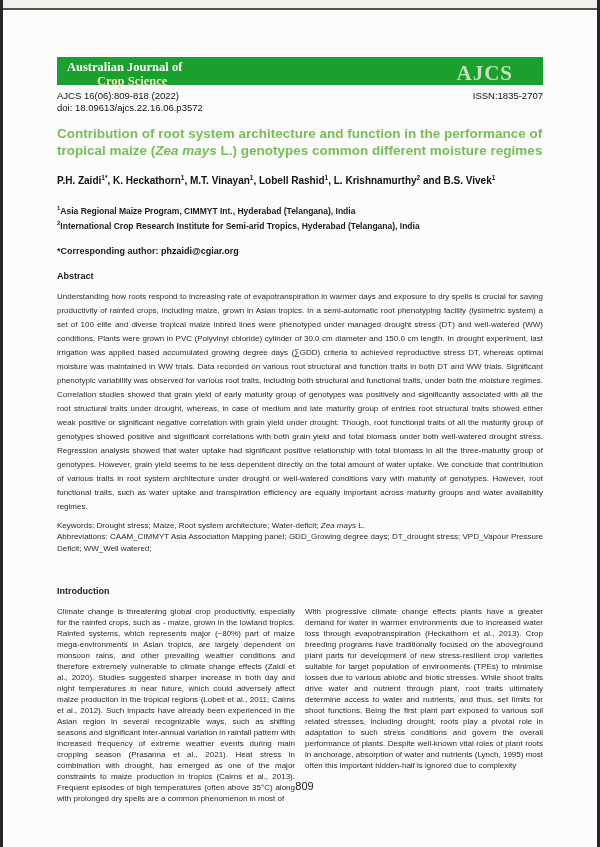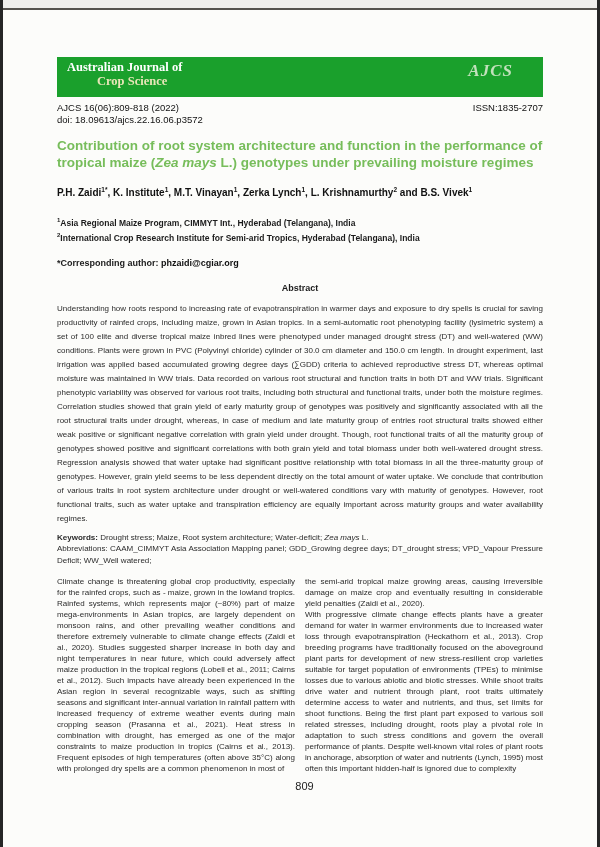--- a/index.html
+++ b/index.html
@@ -10,61 +10,61 @@
   }
   
   .edge-left  { position:absolute; left:0; top:0; width:3px; height:100%; background:#262626; }
   .edge-right { position:absolute; right:0; top:0; width:3px; height:100%; background:#262626; }
   .edge-top-gap { position:absolute; left:3px; right:3px; top:0; height:8px; background:#f0efed; }
   .edge-top   { position:absolute; left:3px; right:3px; top:8px; height:2px; background:#56534f; }
 
   .content { position:absolute; left:57px; top:57px; width:486px; }
 
   .band {
-    position:relative; height:40px; background:#1aa02c;
+    position:relative; height:28px; background:#1aa02c;
     padding:4px 10px; box-sizing:border-box;
   }
   .band .jname {
     font-family:"Liberation Serif", serif; font-weight:bold;
     font-size:12.5px; line-height:13.5px; color:#ffffff;
   }
   .band .jname-l2 { color:#e9e6b8; margin-left:30px; }
   .band .logo {
     position:absolute; right:30px; top:4px;
-    font-family:"Liberation Serif", serif; font-style:italic; font-weight:bold;
-    font-size:17px; color:#c2e1bc; letter-spacing:1px;
+    font-family:"Liberation Serif", serif; font-weight:bold;
+    font-size:21px; color:#c2e1bc; letter-spacing:1px;
   }
 
   .pubinfo { display:flex; justify-content:space-between; margin-top:5px; font-size:9.5px; line-height:12px; color:#111; }
   .pubinfo .right { text-align:right; }
 
   .title {
     margin-top:11px; font-size:13.5px; font-weight:bold;
     line-height:17px; color:#77bd5b;
   }
   .title .it { font-style:italic; }
 
   .authors { margin-top:15px; font-size:10px; font-weight:bold; color:#111; }
   .authors sup { font-size:6.5px; }
 
   .affils { margin-top:17px; font-size:8.5px; font-weight:bold; line-height:11.5px; }
   .affils sup { font-size:6px; }
 
   .corresp { margin-top:14px; font-size:9px; font-weight:bold; }
   .corresp a { color:#111; text-decoration:none; }
 
-  .sec-heading { margin-top:15px; font-size:9px; font-weight:bold;text-align:center; }
+  .sec-heading { margin-top:15px; font-size:9px; font-weight:bold; }
 
   .abstract-text {
     margin-top:9px; font-size:8px; line-height:14px;
     text-align:justify; color:#2b2b2b;
   }
 
   .kw-line { margin-top:6px; font-size:8px; line-height:11.5px; text-align:justify; color:#2b2b2b; }
-  .kw-line .lbl-bold { font-weight:bold; }
+  .kw-line .lbl-bold { font-weight:normal; }
   .kw-line .it { font-style:italic; }
 
   .intro-heading { margin-top:32px; font-size:9px; font-weight:bold; }
 
   .columns { margin-top:10px; display:flex; gap:10px; }
   .col { width:238px; font-size:8px; line-height:11px; text-align:justify; color:#2b2b2b; }
   .col p { margin:0; }
 
   .page-number {
     position:absolute; left:9px; right:0; top:780px;
@@ -89,44 +89,44 @@
     </div>
 
     <div class="pubinfo">
       <div class="left">
         <div>AJCS 16(06):809-818 (2022)</div>
         <div>doi: 18.09613/ajcs.22.16.06.p3572</div>
       </div>
       <div class="right">ISSN:1835-2707</div>
     </div>
 
-    <div class="title" style="color: rgb(119, 189, 91);"><span>Contribution of root system architecture and function in the performance of tropical maize (</span><span class="it">Zea mays</span><span> L.) genotypes under prevailing moisture regimes</span></div>
+    <div class="title" style="color: rgb(119, 189, 91);"><span>Contribution of root system architecture and function in the performance of tropical maize (</span><span class="it">Zea mays</span><span> L.) genotypes common different moisture regimes</span></div>
 
-    <div class="authors"><span></span><span>P.H. Zaidi</span><sup>1*</sup><span>, </span><span>K. Institute</span><sup>1</sup><span>, </span><span>M.T. Vinayan</span><sup>1</sup><span>, </span><span>Zerka Lynch</span><sup>1</sup><span>, </span><span>L. Krishnamurthy</span><sup>2</sup><span> and </span><span>B.S. Vivek</span><sup>1</sup></div>
+    <div class="authors"><span></span><span>P.H. Zaidi</span><sup>1*</sup><span>, </span><span>K. Heckathorn</span><sup>1</sup><span>, </span><span>M.T. Vinayan</span><sup>1</sup><span>, </span><span>Lobell Rashid</span><sup>1</sup><span>, </span><span>L. Krishnamurthy</span><sup>2</sup><span> and </span><span>B.S. Vivek</span><sup>1</sup></div>
 
     <div class="affils">
       <div><sup>1</sup><span>Asia Regional Maize Program, CIMMYT Int., Hyderabad (Telangana), India</span></div>
       <div><sup>2</sup><span>International Crop Research Institute for Semi-arid Tropics, Hyderabad (Telangana), India</span></div>
     </div>
 
     <div class="corresp"><span>*Corresponding author: </span><a href="#">phzaidi@cgiar.org</a></div>
 
     <div class="sec-heading">Abstract</div>
     <div class="abstract-text">Understanding how roots respond to increasing rate of evapotranspiration in warmer days and exposure to dry spells is crucial for saving productivity of rainfed crops, including maize, grown in Asian tropics. In a semi-automatic root phenotyping facility (lysimetric system) a set of 100 elite and diverse tropical maize inbred lines were phenotyped under managed drought stress (DT) and well-watered (WW) conditions. Plants were grown in PVC (Polyvinyl chloride) cylinder of 30.0 cm diameter and 150.0 cm length. In drought experiment, last irrigation was applied based accumulated growing degree days (∑GDD) criteria to achieved reproductive stress DT, whereas optimal moisture was maintained in WW trials. Data recorded on various root structural and function traits in both DT and WW trials. Significant phenotypic variability was observed for various root traits, including both structural and functional traits, under both the moisture regimes. Correlation studies showed that grain yield of early maturity group of genotypes was positively and significantly associated with all the root structural traits under drought, whereas, in case of medium and late maturity group of entries root structural traits showed either weak positive or significant negative correlation with grain yield under drought. Though, root functional traits of all the maturity group of genotypes showed positive and significant correlations with both grain yield and total biomass under both well-watered drought stress. Regression analysis showed that water uptake had significant positive relationship with total biomass in all the three-maturity group of genotypes. However, grain yield seems to be less dependent directly on the total amount of water uptake. We conclude that contribution of various traits in root system architecture under drought or well-watered conditions vary with maturity of genotypes. However, root functional traits, such as water uptake and transpiration efficiency are equally important across maturity groups and water availability regimes.</div>
 
     <div class="kw-line"><span class="lbl-bold">Keywords:</span><span> Drought stress; Maize, Root system architecture; Water-deficit; </span><span class="it">Zea mays</span><span> L.</span></div>
 
     <div class="kw-line" style="margin-top:0;"><span>Abbreviations:</span><span> CAAM_CIMMYT Asia Association Mapping panel; GDD_Growing degree days; DT_drought stress; VPD_Vapour Pressure Deficit; WW_Well watered;</span></div>
 
+    <div class="sec-heading intro-heading">Introduction</div>
 
     <div class="columns">
       <div class="col">
         <p>Climate change is threatening global crop productivity, especially for the rainfed crops, such as - maize, grown in the lowland tropics. Rainfed systems, which represents major (~80%) part of maize mega-environments in Asian tropics, are largely dependent on monsoon rains, and other prevailing weather conditions and therefore extremely vulnerable to climate change effects (Zaidi et al., 2020). Studies suggested sharper increase in both day and night temperatures in near future, which could adversely affect maize production in the tropical regions (Lobell et al., 2011; Cairns et al., 2012). Such impacts have already been experienced in the Asian region in several recognizable ways, such as shifting seasons and significant inter-annual variation in rainfall pattern with increased frequency of extreme weather events during main cropping season (Prasanna et al., 2021). Heat stress in combination with drought, has emerged as one of the major constraints to maize production in tropics (Cairns et al., 2013). Frequent episodes of high temperatures (often above 35°C) along with prolonged dry spells are a common phenomenon in most of</p>
       </div>
       <div class="col">
-        <p>the semi-arid tropical maize growing areas, causing irreversible damage on maize crop and eventually resulting in considerable yield penalties (Zaidi et al., 2020).</p>
         <p>With progressive climate change effects plants have a greater demand for water in warmer environments due to increased water loss through evapotranspiration (Heckathorn et al., 2013). Crop breeding programs have traditionally focused on the aboveground plant parts for development of new stress-resilient crop varieties suitable for target population of environments (TPEs) to minimise losses due to various abiotic and biotic stresses. While shoot traits drive water and nutrient through plant, root traits ultimately determine access to water and nutrients, and thus, set limits for shoot functions. Being the first plant part exposed to various soil related stresses, including drought, roots play a pivotal role in adaptation to such stress conditions and govern the overall performance of plants. Despite well-known vital roles of plant roots in anchorage, absorption of water and nutrients (Lynch, 1995) most often this important hidden-half is ignored due to complexity</p>
       </div>
     </div>
   </div>
 
   <div class="page-number">809</div>
 </div>
 
 </body></html>

